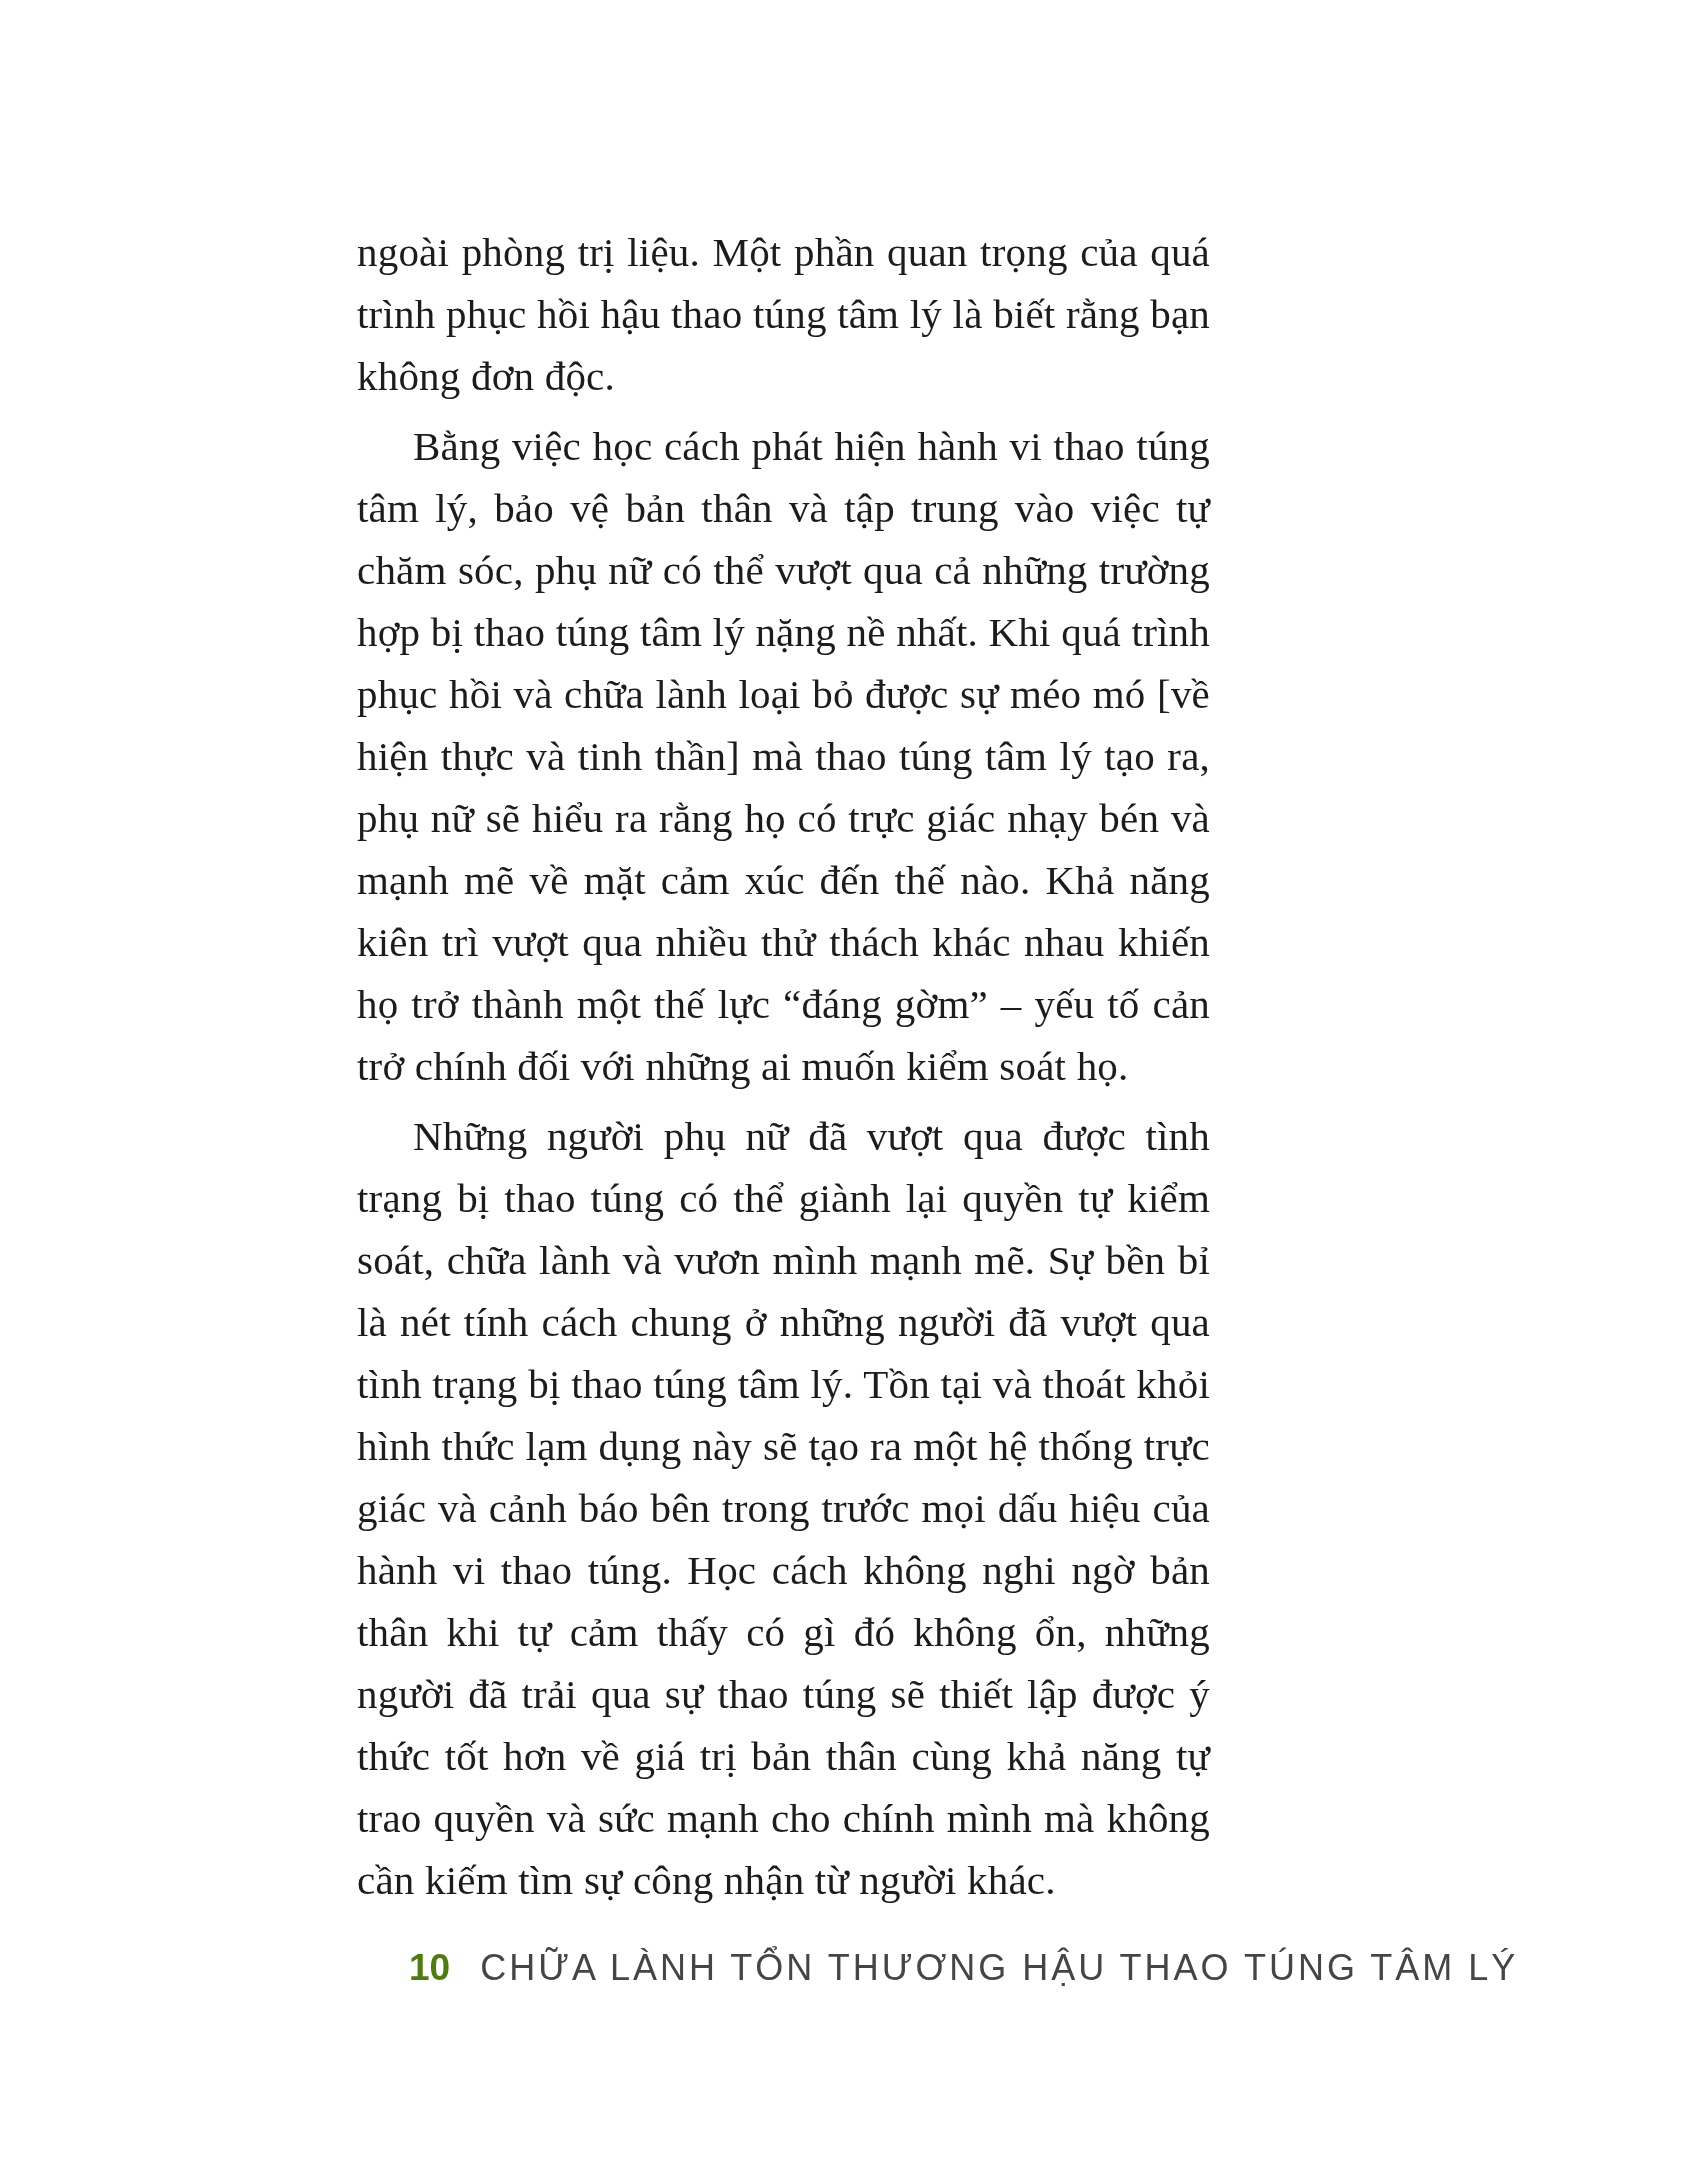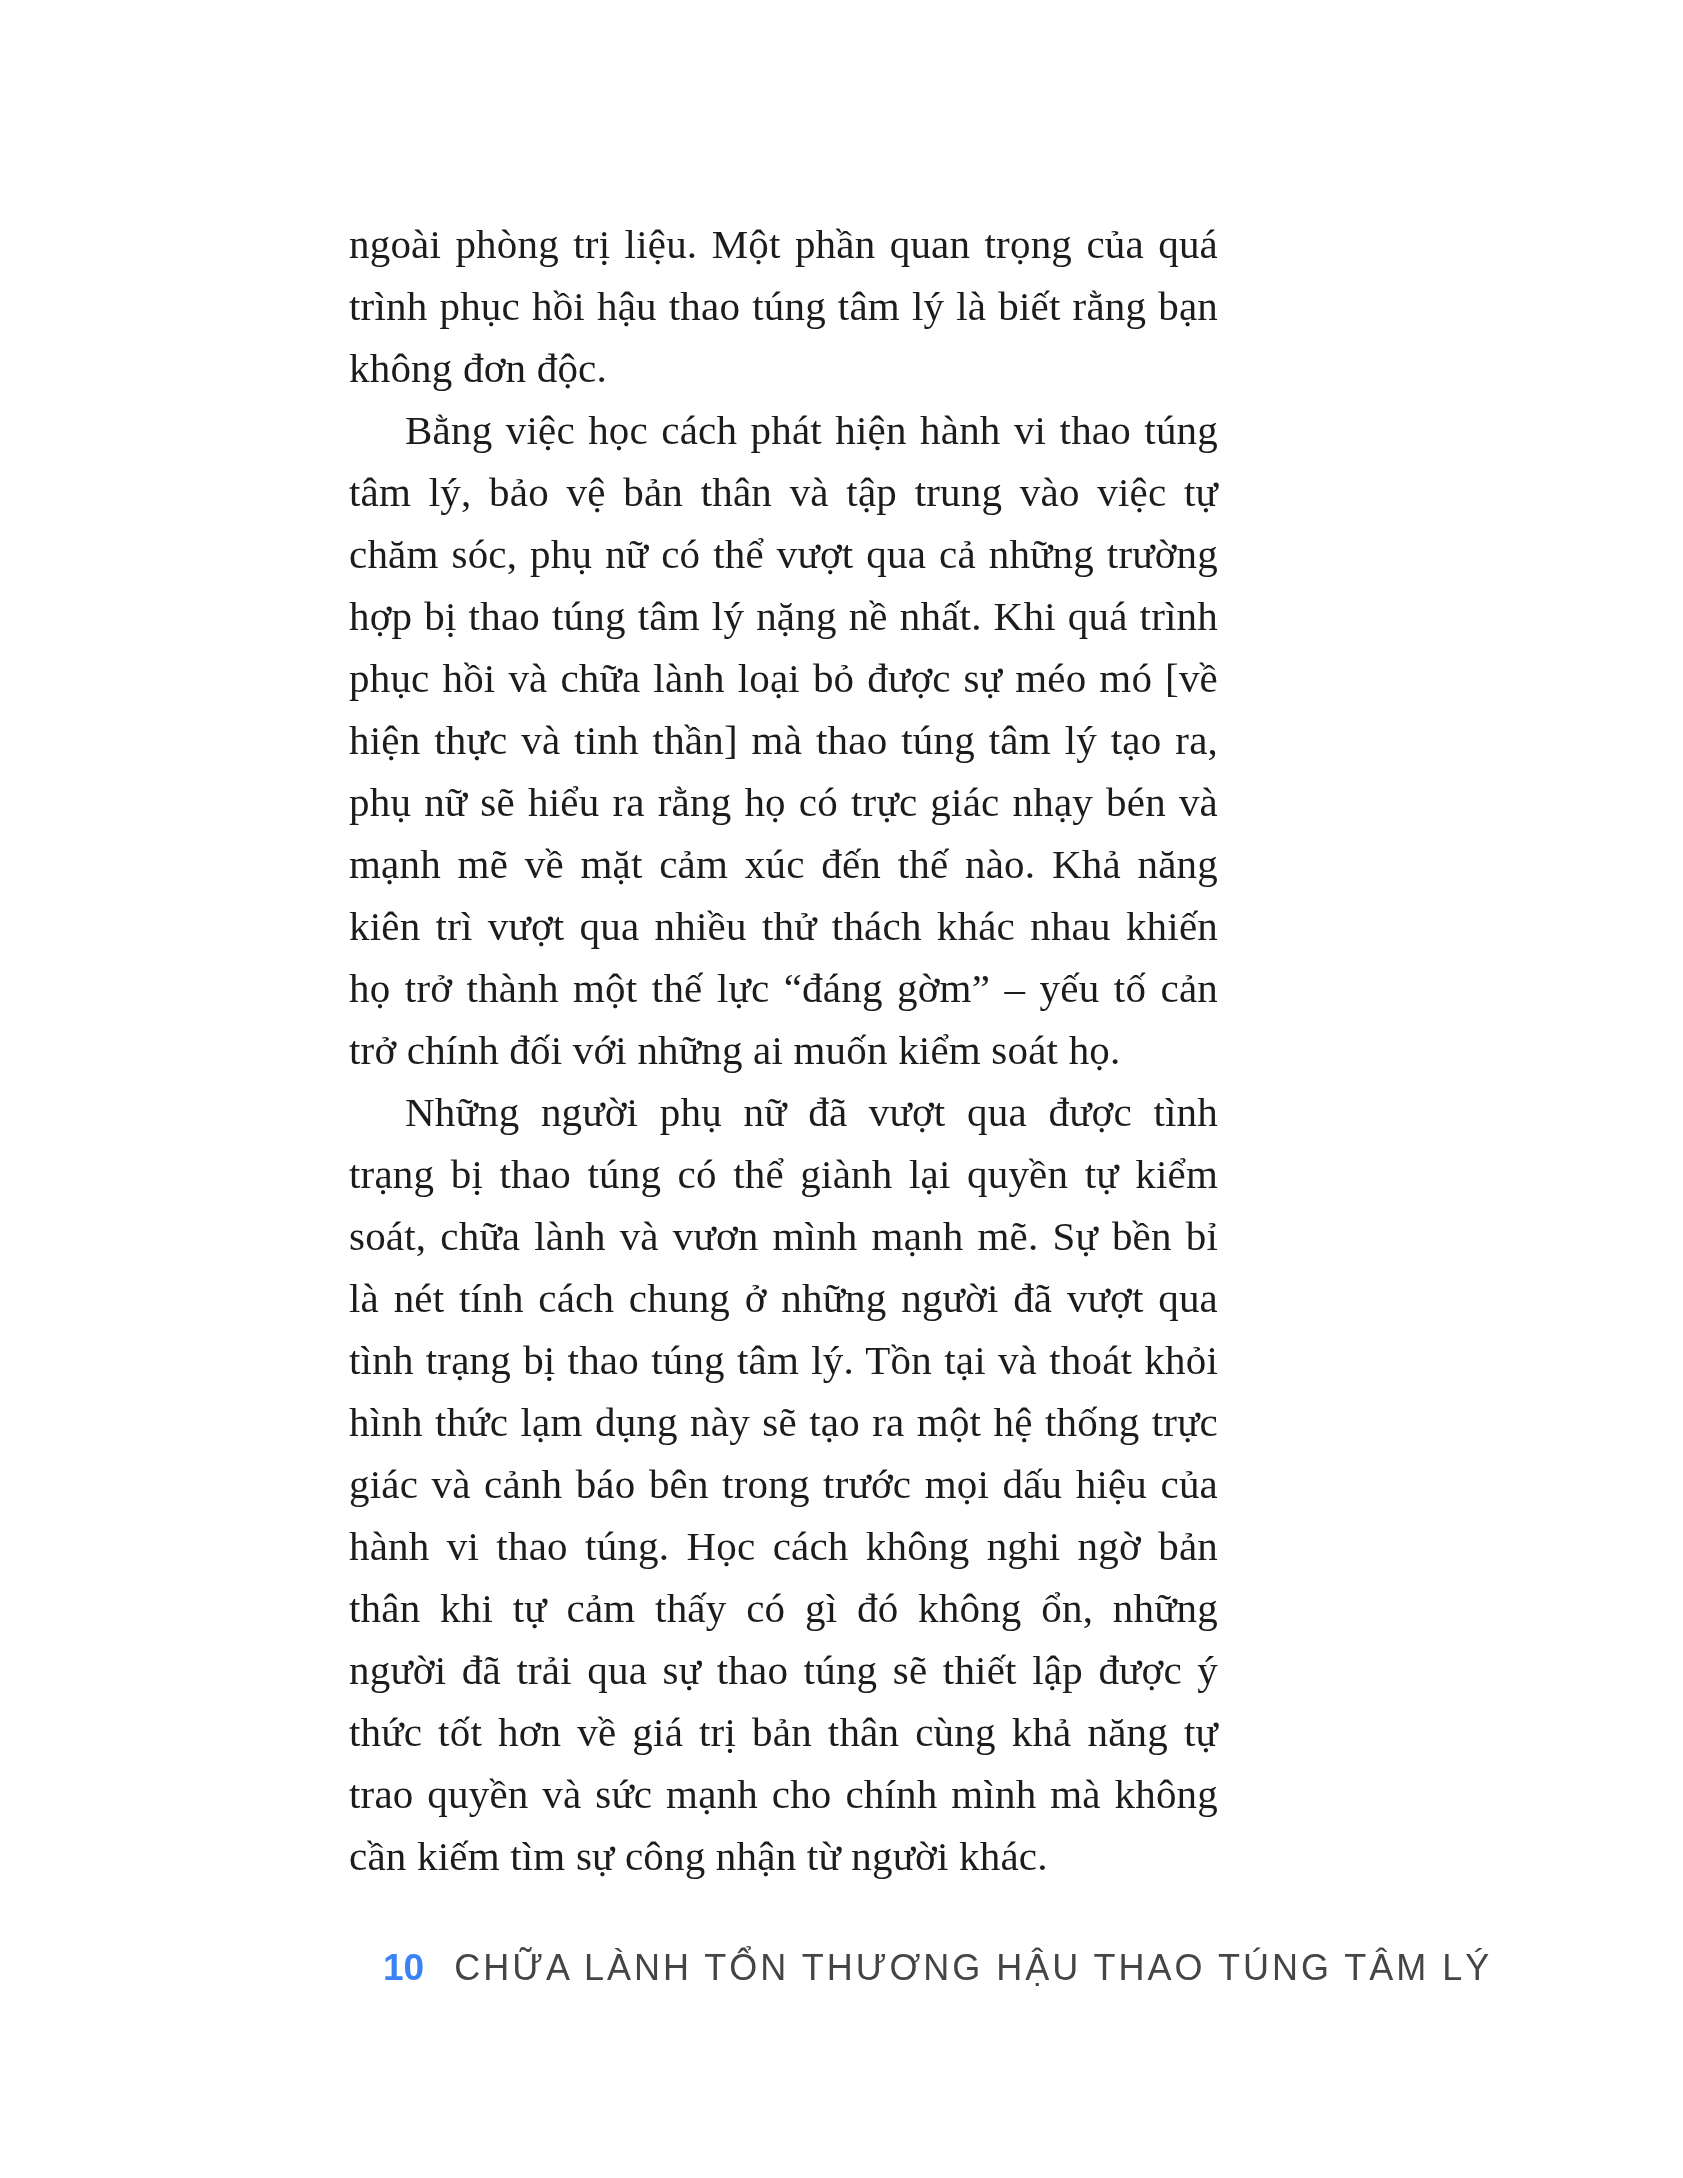--- a/index.html
+++ b/index.html
@@ -15,21 +15,21 @@
     overflow: hidden;
     font-family: "Liberation Serif", serif;
   }
   .text-block {
     position: absolute;
     left: 349px;
     top: 213px;
     width: 869px;
   }
   .text-block p {
-    margin: 0;
+    margin: 8px;
     font-size: 41px;
     line-height: 62px;
     color: #1c1c1c;
     text-align: justify;
     letter-spacing: 0.2px;
   }
   .text-block p.indent {
     text-indent: 56px;
   }
   .footer {
@@ -37,21 +37,22 @@
     left: 383px;
     top: 1947px;
     display: flex;
     align-items: baseline;
     gap: 30px;
     font-family: "Liberation Sans", sans-serif;
   }
   .footer .pagenum {
     font-size: 37px;
     font-weight: 700;
-    color: #3b82f6;
+    color: #4d7c0f;
+    margin-left: 26px;
   }
   .footer .running-title {
     font-size: 36px;
     font-weight: 400;
     letter-spacing: 3px;
     color: #454545;
   }
 </style>
 </head>
 <body>

